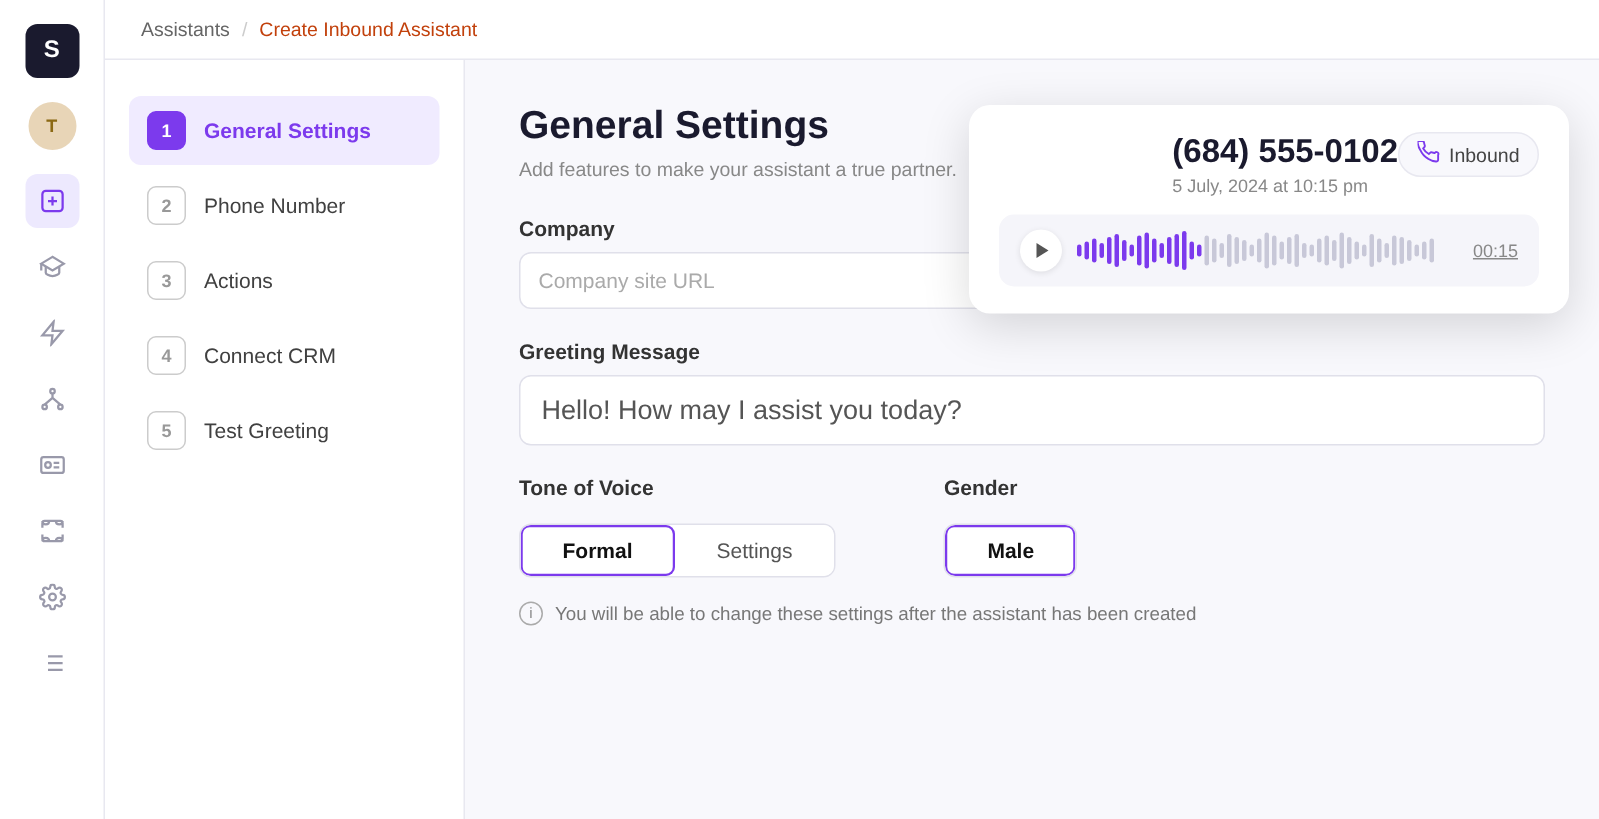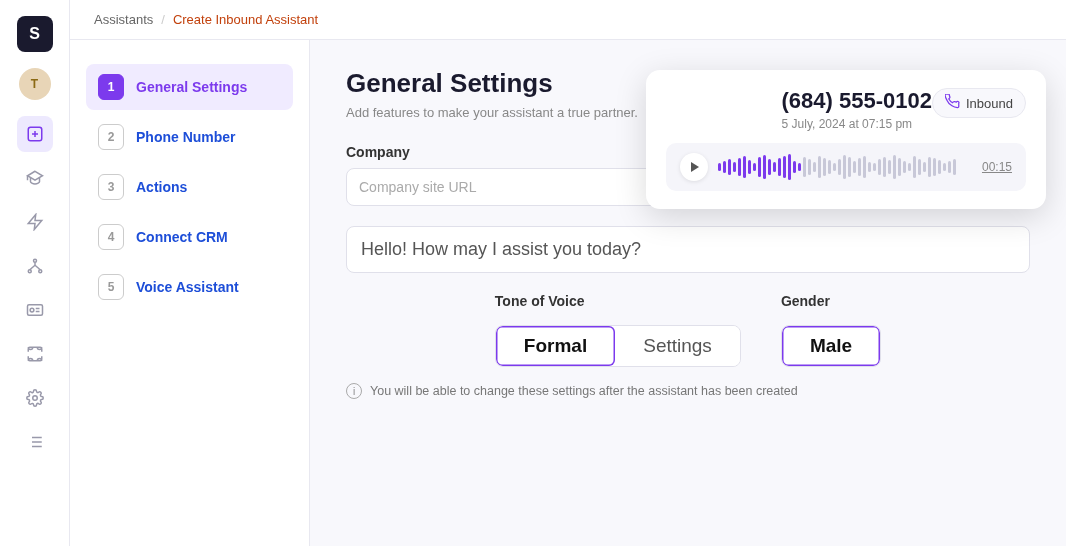--- a/index.html
+++ b/index.html
@@ -136,22 +136,22 @@
       color: #999;
       flex-shrink: 0;
     }
     .step-number.active {
       background: #7c3aed;
       border-color: #7c3aed;
       color: #fff;
     }
     .step-label {
       font-size: 14px;
-      color: #1d4ed8;
-      font-weight: 700;
+      color: #404040;
+      font-weight: 400;
     }
     .step-label.active {
       color: #7c3aed;
       font-weight: 600;
     }
 
     
     .form-area {
       flex: 1;
       padding: 28px 36px;
@@ -228,39 +228,38 @@
       padding: 12px 14px;
       font-size: 18px;
       color: #555;
       outline: none;
       background: #fff;
     }
 
     
     .options-row {
       display: flex;
-      gap: 40px;
+      gap: 72px;
       margin-bottom: 16px;
-      justify-content: center;
     }
     .option-group {
       display: flex;
       flex-direction: column;
       gap: 8px;
     }
     .toggle-group {
       display: flex;
       border: 1.5px solid #e0e0ea;
       border-radius: 8px;
       overflow: hidden;
       background: #fff;
     }
     .toggle-btn {
       padding: 9px 28px;
-      font-size: 19px;
+      font-size: 14px;
       font-weight: 500;
       border: none;
       background: #fff;
       cursor: pointer;
       color: #555;
     }
     .toggle-btn.active {
       background: #fff;
       font-weight: 700;
       color: #111;
@@ -465,21 +464,21 @@
       <div class="step-item">
         <div class="step-number">3</div>
         <span class="step-label">Actions</span>
       </div>
       <div class="step-item">
         <div class="step-number">4</div>
         <span class="step-label">Connect CRM</span>
       </div>
       <div class="step-item">
         <div class="step-number">5</div>
-        <span class="step-label">Voice Assistant</span>
+        <span class="step-label">Test Greeting</span>
       </div>
     </div>
 
     <div class="form-area">
       <h1 class="form-title">General Settings</h1>
       <p class="form-subtitle">Add features to make your assistant a true partner.</p>
 
       <div class="form-group">
         <div class="form-label">Company</div>
         <div class="input-row">
@@ -490,20 +489,21 @@
                   <path d="M10 13a5 5 0 007.54.54l3-3a5 5 0 00-7.07-7.07l-1.72 1.71"></path>
                   <path d="M14 11a5 5 0 00-7.54-.54l-3 3a5 5 0 007.07 7.07l1.71-1.71"></path>
                 </svg>
             </span>
           </div>
           <button class="btn-scrape">Scrape Website</button>
         </div>
       </div>
 
       <div class="form-group">
+        <div class="form-label">Greeting Message</div>
         <input type="text" class="greeting-input" value="Hello! How may I assist you today?" style="">
       </div>
 
       <div class="options-row">
         <div class="option-group">
           <div class="form-label">Tone of Voice</div>
           <div class="toggle-group">
             <button class="toggle-btn active">Formal</button>
             <button class="toggle-btn">Settings</button>
           </div>
@@ -518,21 +518,21 @@
 
       <div class="info-note">
         <div class="info-icon">i</div>
         <span>You will be able to change these settings after the assistant has been created</span>
       </div>
 
       <div class="call-popup">
         <div class="call-popup-header">
           <div>
             <div class="call-number">(684) 555-0102</div>
-            <div class="call-time">5 July, 2024 at 07:15 pm</div>
+            <div class="call-time">5 July, 2024 at 10:15 pm</div>
           </div>
           <div class="inbound-badge">
             <span class="phone-icon">
               <svg width="15" height="15" viewBox="0 0 24 24" fill="none" stroke="#7c3aed" stroke-width="2">
                   <path d="M22 16.92v3a2 2 0 01-2.18 2 19.79 19.79 0 01-8.63-3.07A19.5 19.5 0 013.07 9.81 19.79 19.79 0 01.006 1.18 2 2 0 012 0h3a2 2 0 012 1.72 12.84 12.84 0 00.7 2.81 2 2 0 01-.45 2.11L6.09 7.91a16 16 0 006 6l1.27-1.27a2 2 0 012.11-.45 12.84 12.84 0 002.81.7A2 2 0 0122 14.92z"></path>
                 </svg>
             </span>
             <span>Inbound</span>
           </div>
         </div>

